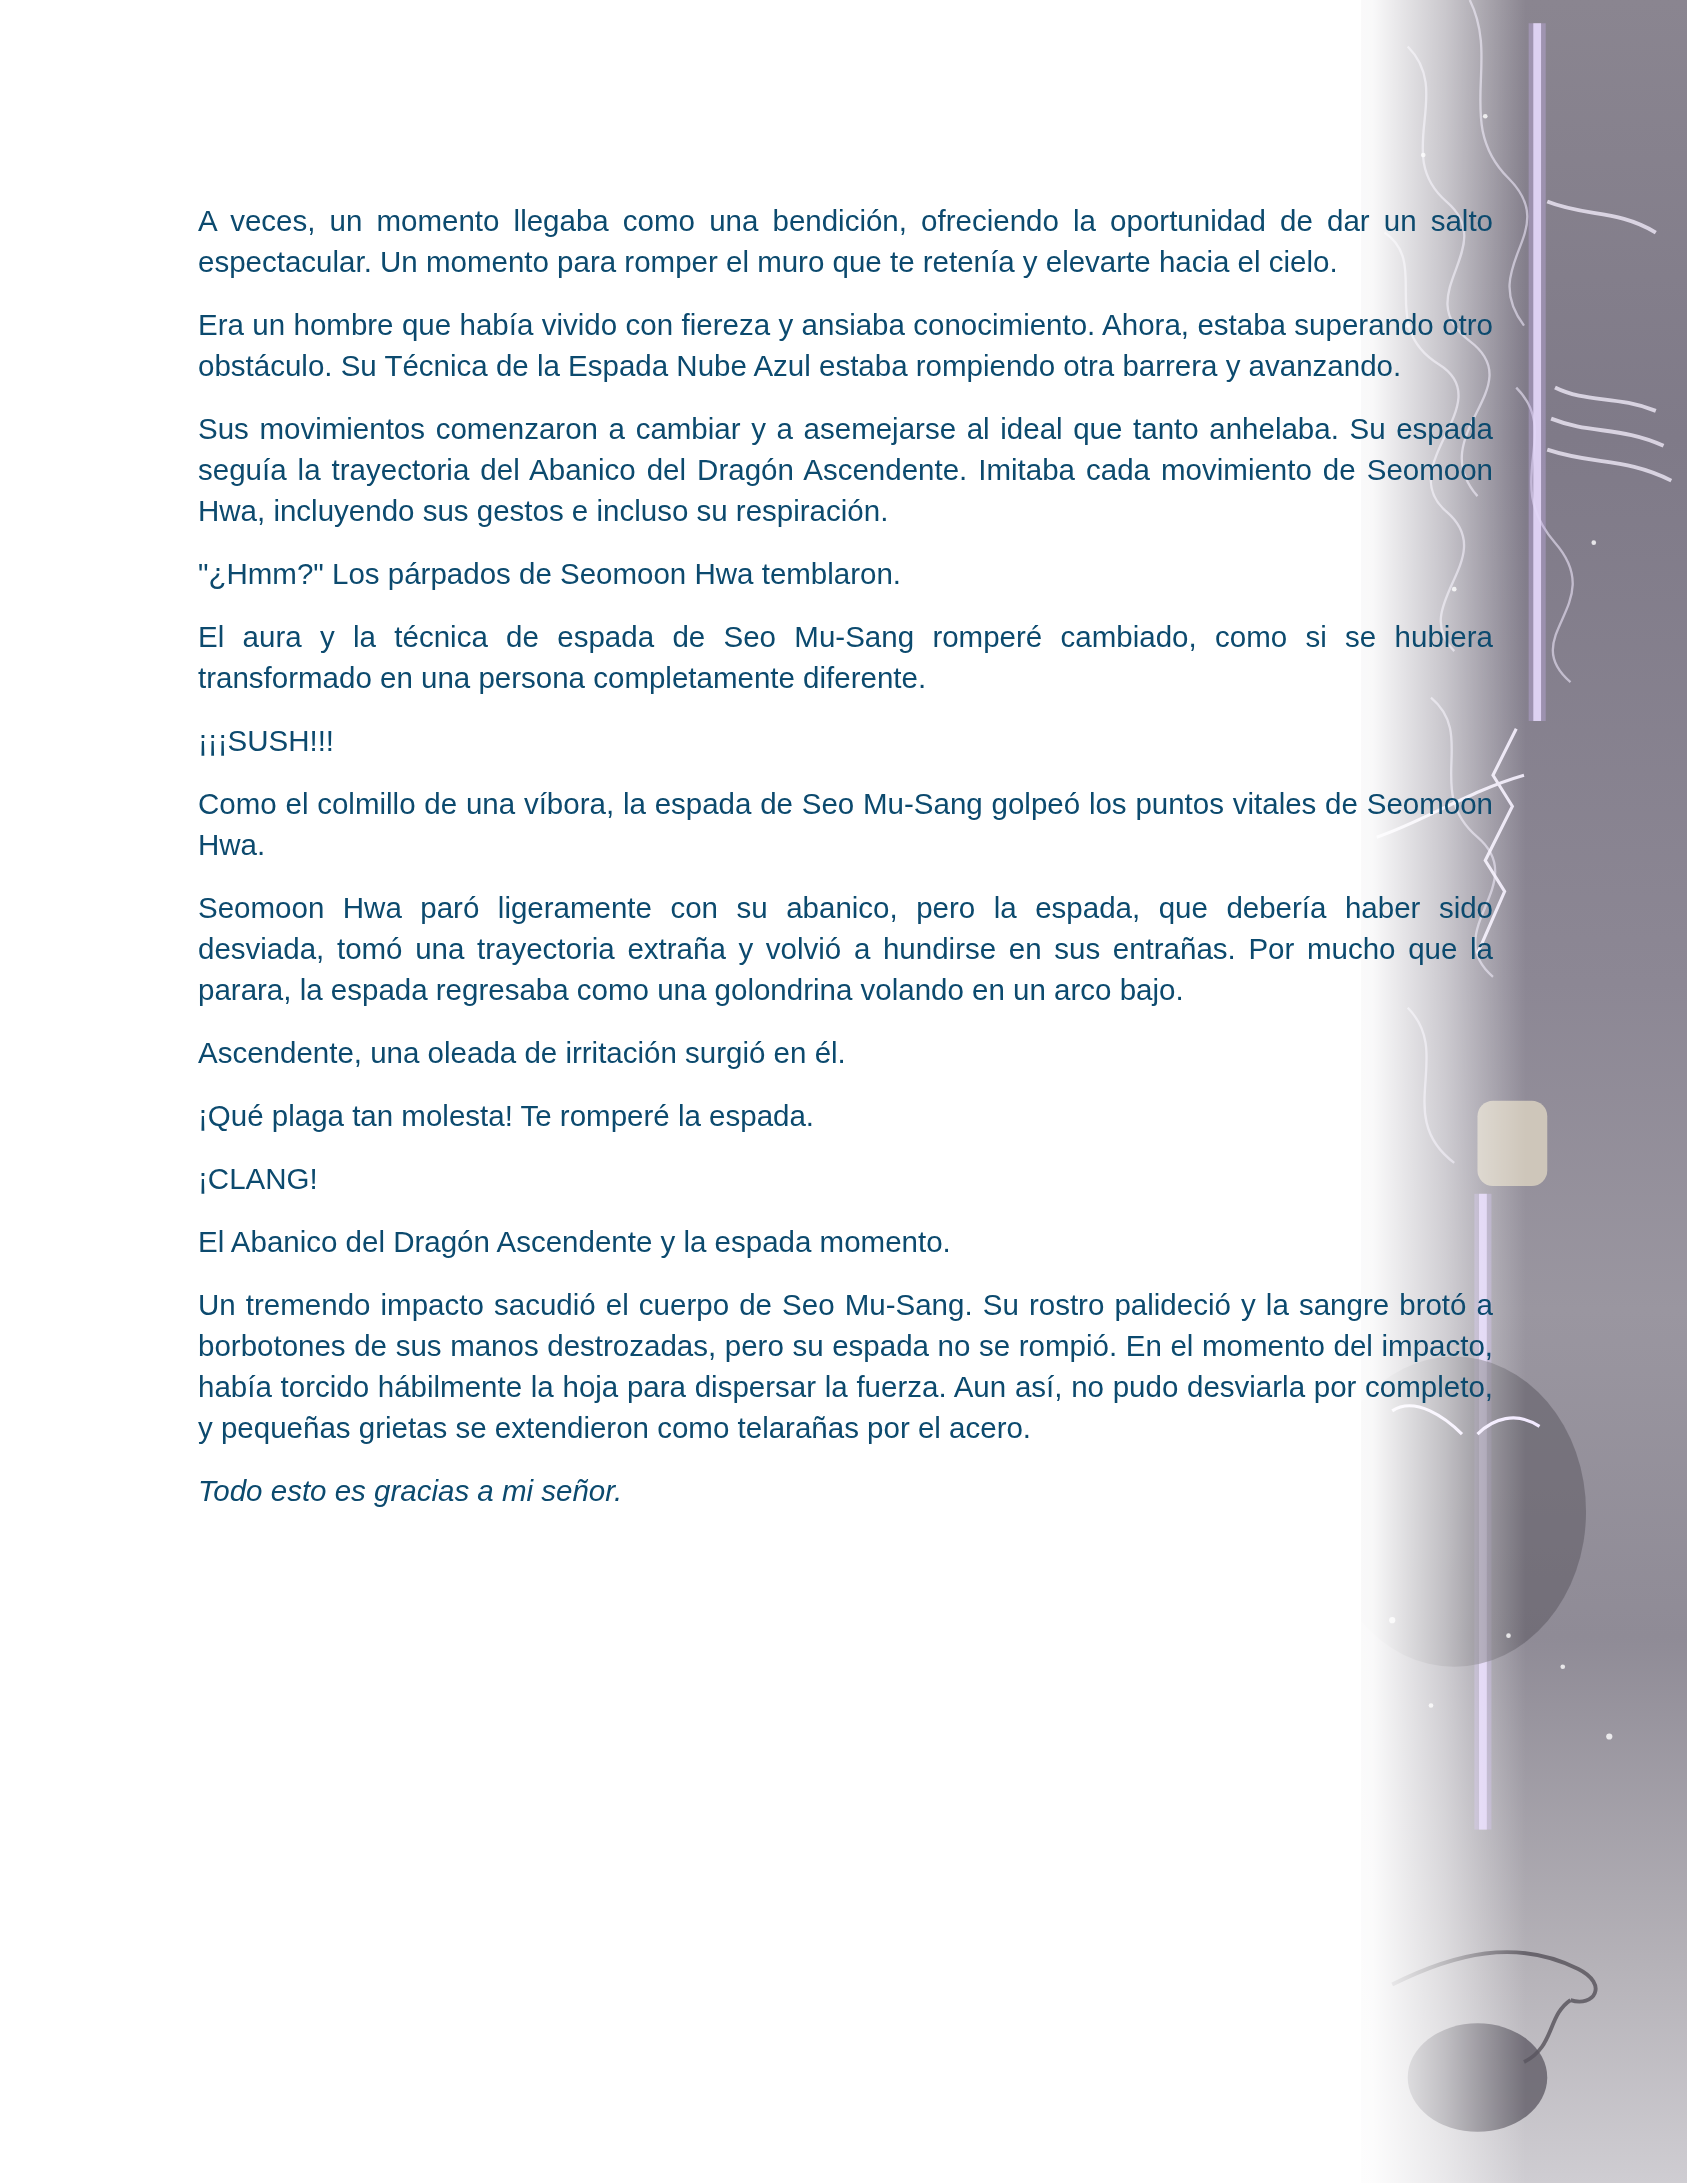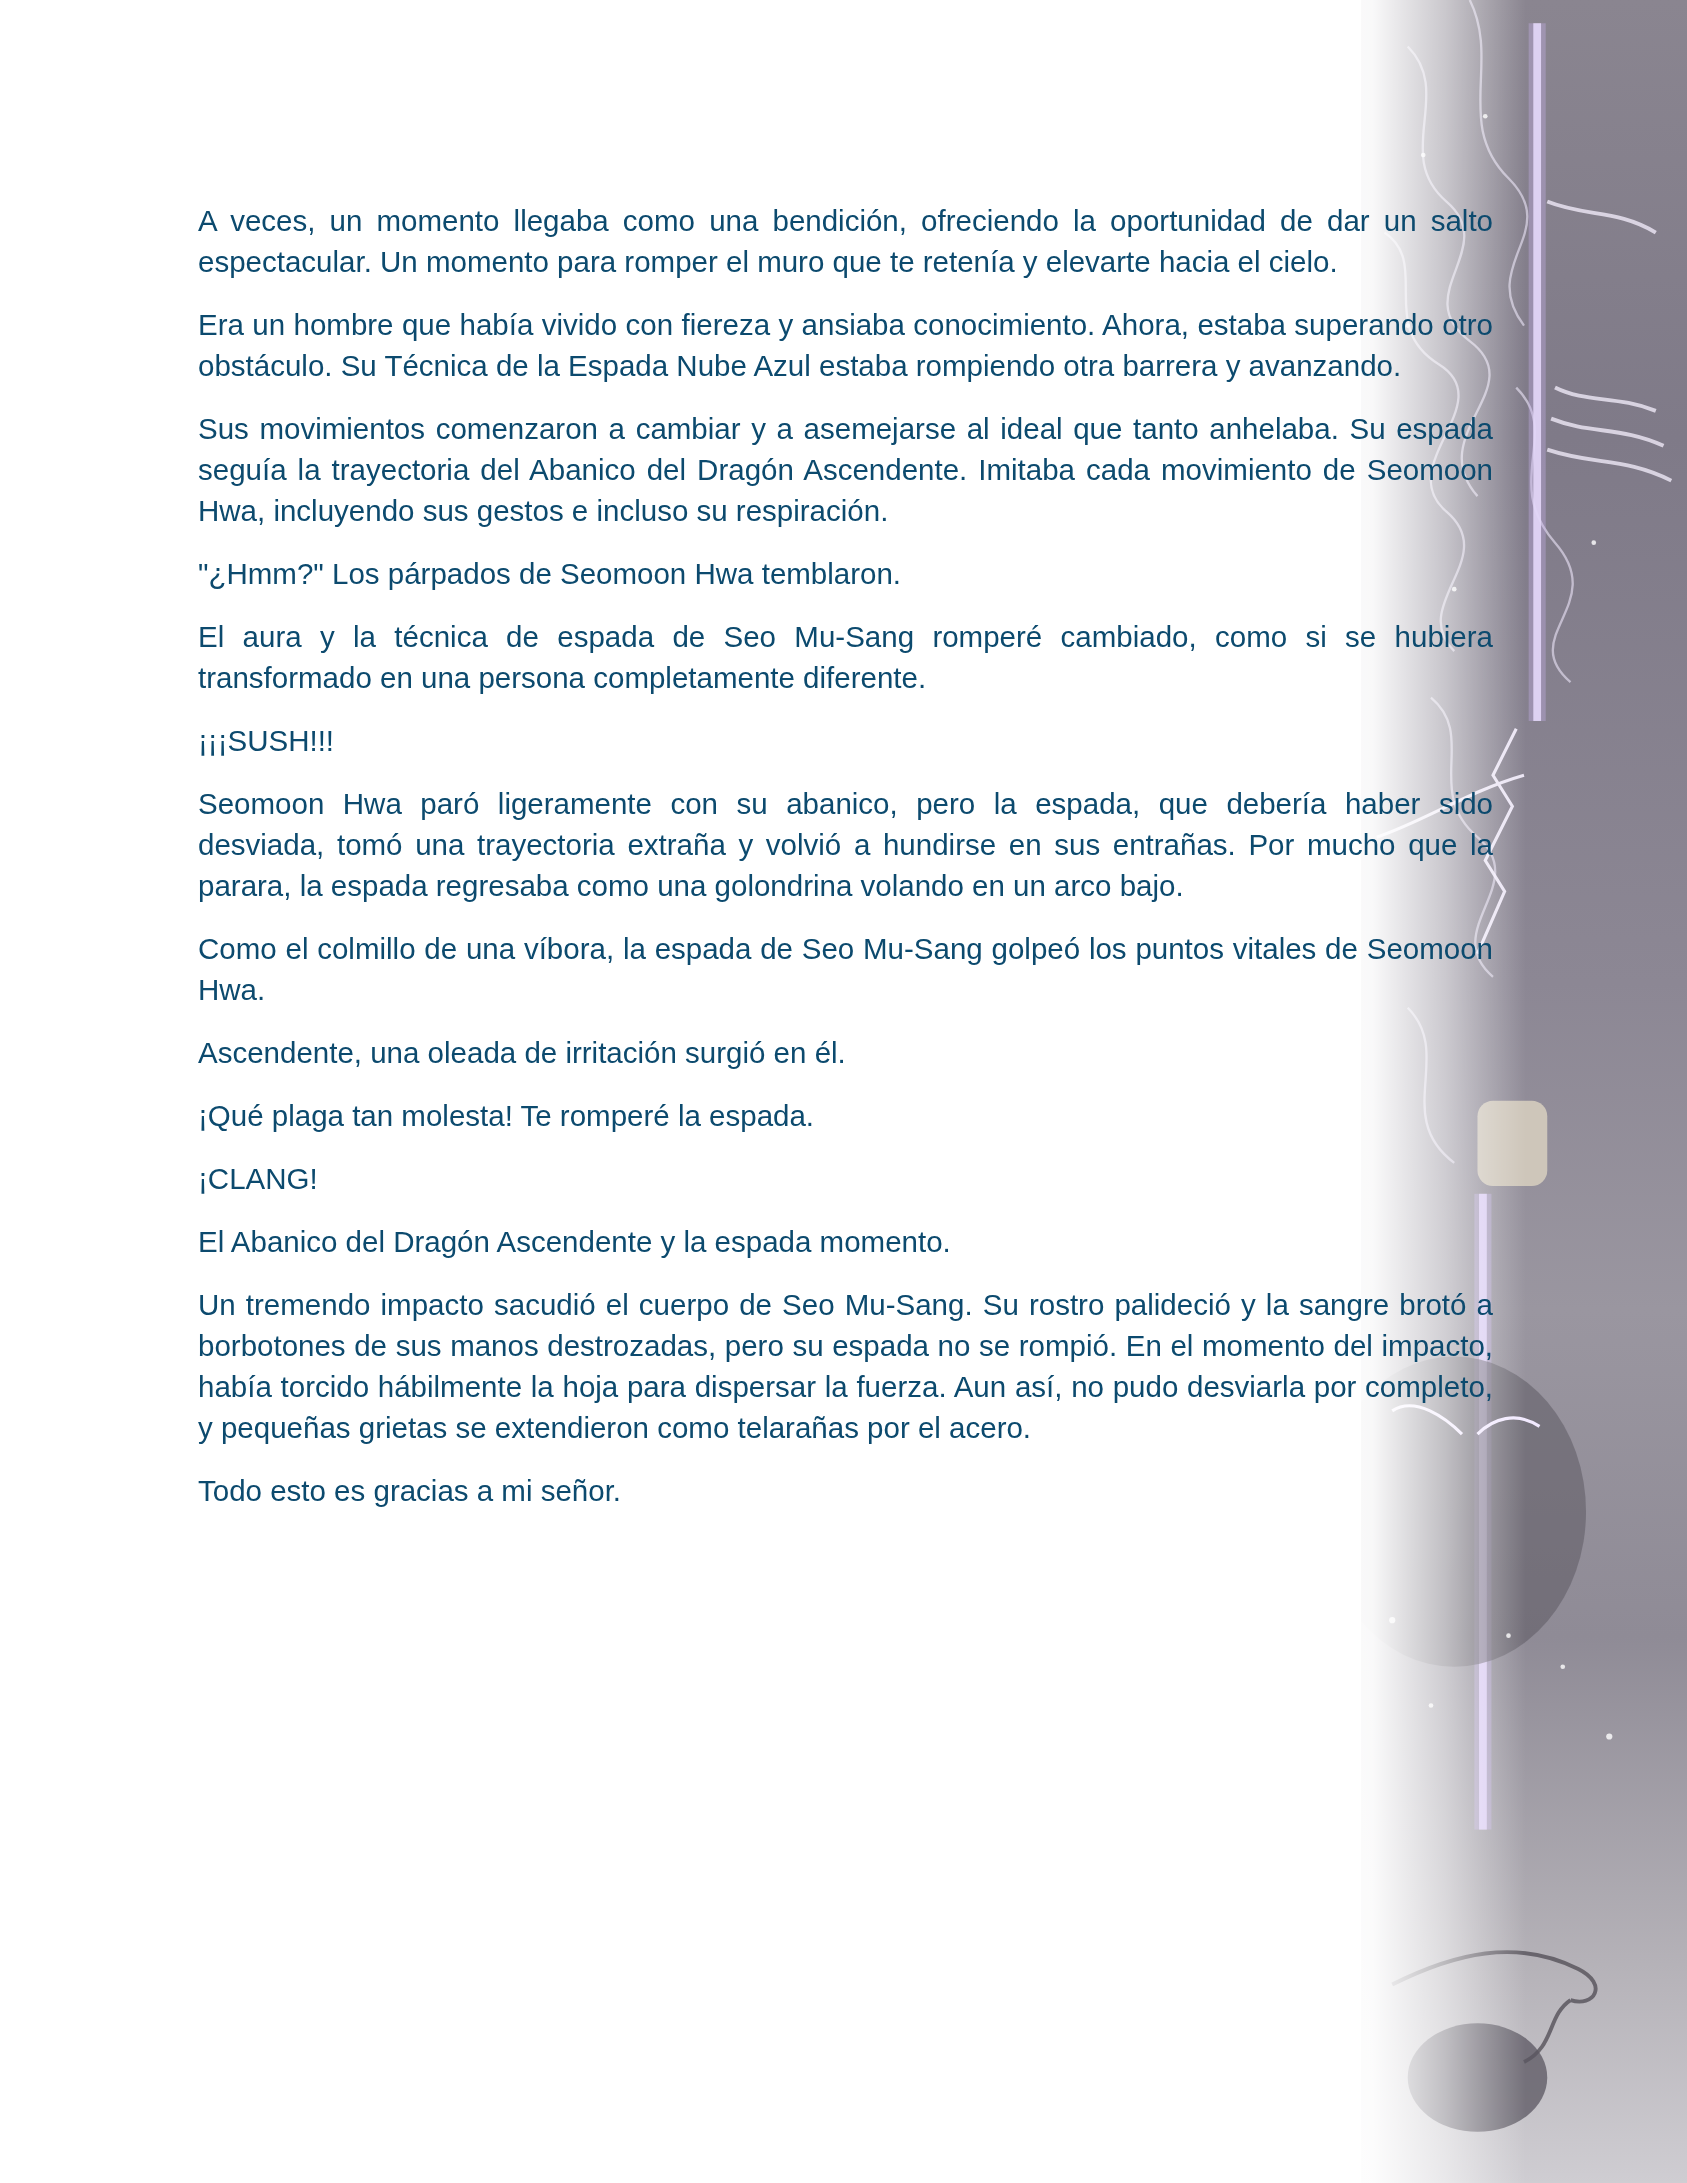--- a/index.html
+++ b/index.html
@@ -16,21 +16,21 @@
     position: absolute; top: 0; right: 0; width: 403px; height: 2183px;
     background: linear-gradient(90deg, #ffffff 0%, rgba(255,255,255,0.95) 22%, rgba(255,255,255,0.55) 40%, rgba(255,255,255,0.0) 60%);
   }
   .art svg { position: absolute; top: 0; left: 0; }
   .page {
     position: absolute; left: 198px; top: 200px; width: 1295px;
     color: #0c4a6e; font-size: 29.5px; line-height: 41px;
     text-align: justify;
   }
   .page p { margin: 0 0 22px 0; }
-  .page p.italic { }
+  .page p.italic { font-style: italic; }
 </style>
 </head>
 <body>
 
 <div class="art">
   <svg width="326" height="2183" viewBox="0 0 420 2816">
 
     <g fill="none" stroke="#d8d2e4" stroke-width="3" opacity="0.75">
       <path d="M60 60 C120 120, 40 200, 110 260 S 60 380, 140 440 S 80 560, 150 640"></path>
       <path d="M140 0 C180 80, 120 160, 190 230 S 150 340, 210 420"></path>
@@ -85,22 +85,22 @@
 </div>
 <div class="art-fade"></div>
 
 <main class="page">
   <p>A veces, un momento llegaba como una bendición, ofreciendo la oportunidad de dar un salto espectacular. Un momento para romper el muro que te retenía y elevarte hacia el cielo.</p>
   <p>Era un hombre que había vivido con fiereza y ansiaba conocimiento. Ahora, estaba superando otro obstáculo. Su Técnica de la Espada Nube Azul estaba rompiendo otra barrera y avanzando.</p>
   <p>Sus movimientos comenzaron a cambiar y a asemejarse al ideal que tanto anhelaba. Su espada seguía la trayectoria del Abanico del Dragón Ascendente. Imitaba cada movimiento de Seomoon Hwa, incluyendo sus gestos e incluso su respiración.</p>
   <p>"¿Hmm?" Los párpados de Seomoon Hwa temblaron.</p>
   <p>El aura y la técnica de espada de Seo Mu-Sang romperé cambiado, como si se hubiera transformado en una persona completamente diferente.</p>
   <p>¡¡¡SUSH!!!</p>
+  <p>Como el colmillo de una víbora, la espada de Seo Mu-Sang golpeó los puntos vitales de Seomoon Hwa.</p>
   <p>Seomoon Hwa paró ligeramente con su abanico, pero la espada, que debería haber sido desviada, tomó una trayectoria extraña y volvió a hundirse en sus entrañas. Por mucho que la parara, la espada regresaba como una golondrina volando en un arco bajo.</p>
-  <p>Como el colmillo de una víbora, la espada de Seo Mu-Sang golpeó los puntos vitales de Seomoon Hwa.</p>
   <p>Ascendente, una oleada de irritación surgió en él.</p>
   <p>¡Qué plaga tan molesta! Te romperé la espada.</p>
   <p>¡CLANG!</p>
   <p>El Abanico del Dragón Ascendente y la espada momento.</p>
   <p>Un tremendo impacto sacudió el cuerpo de Seo Mu-Sang. Su rostro palideció y la sangre brotó a borbotones de sus manos destrozadas, pero su espada no se rompió. En el momento del impacto, había torcido hábilmente la hoja para dispersar la fuerza. Aun así, no pudo desviarla por completo, y pequeñas grietas se extendieron como telarañas por el acero.</p>
   <p class="italic">Todo esto es gracias a mi señor.</p>
 </main>
 
 
 </body></html>

